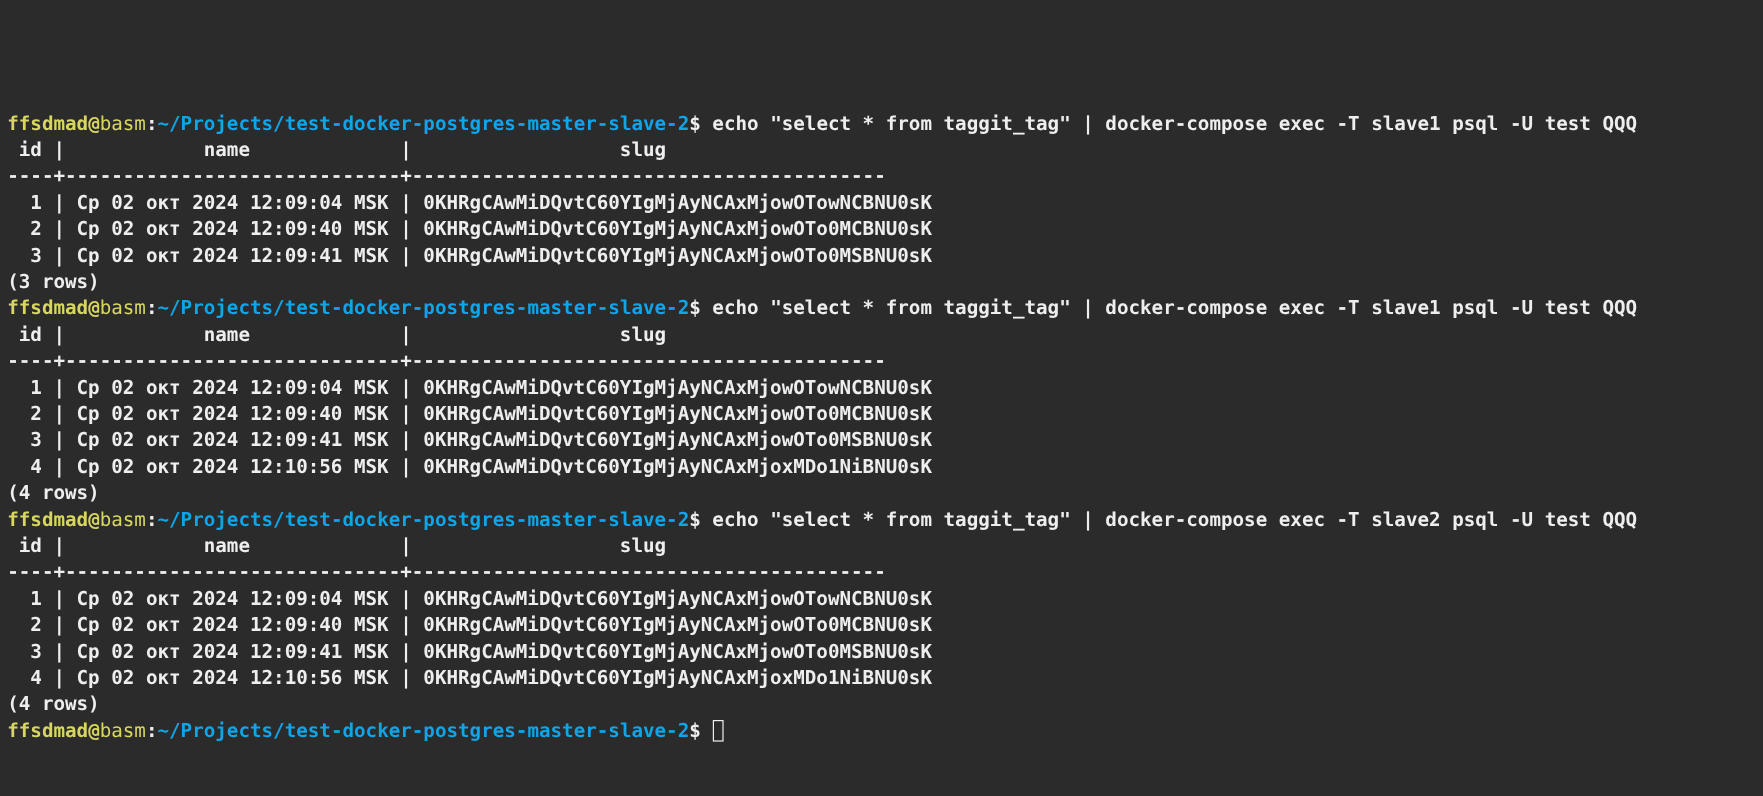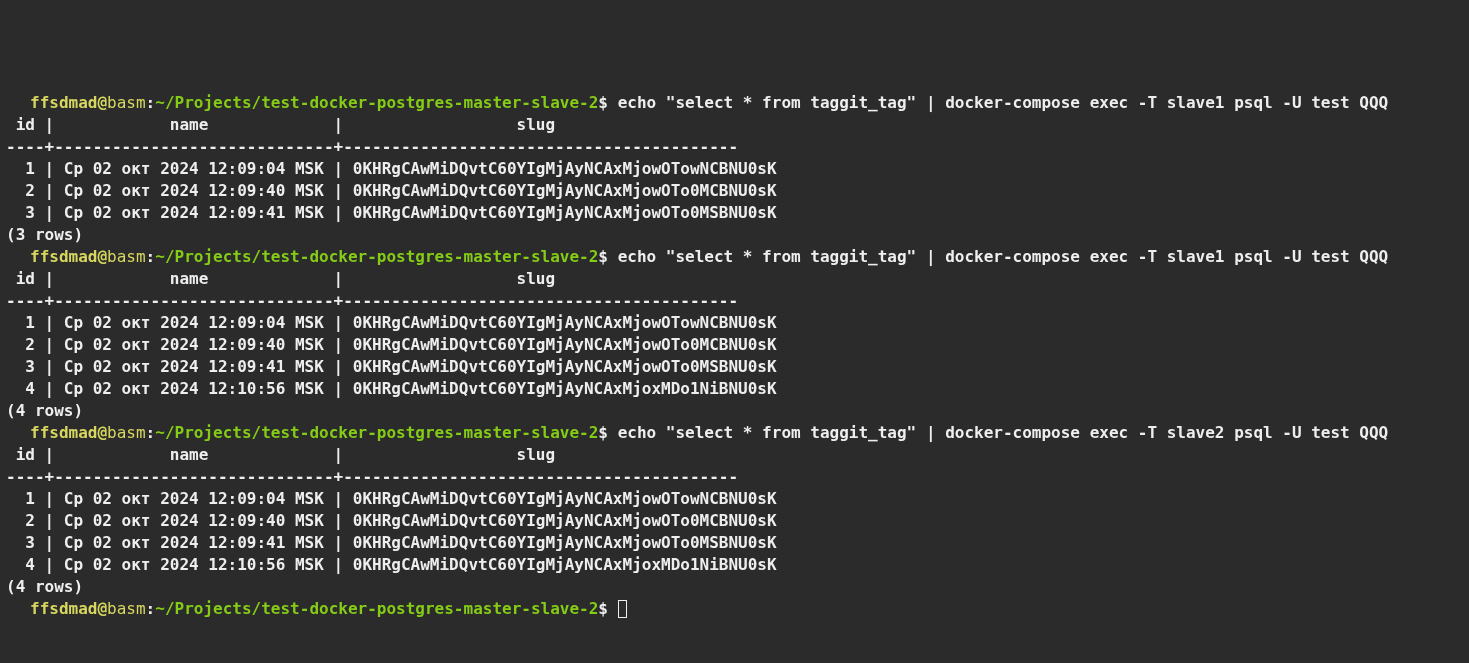--- a/index.html
+++ b/index.html
@@ -6,24 +6,24 @@
     margin: 0;
     padding: 4px 6px;
     background: #2b2b2b;
     color: #eeeeee;
     font-family: "DejaVu Sans Mono", "Liberation Mono", monospace;
     font-size: 16px;
     line-height: 22px;
     white-space: pre;
     font-weight: bold;
   }
-  .user { color: #d7d75f; font-weight: bold; margin-left: 24px; }
+  .user { color: #d7d75f; font-weight: bold; }
   .at   { color: #d7d75f; font-weight: bold; }
   .host { color: #d7d75f; font-weight: normal; }
-  .path { color: #84cc16; font-weight: bold; margin-top: 32px; }
+  .path { color: #0ea5e9; font-weight: bold; margin-top: 32px; }
   .dollar { color: #eeeeee; }
   .cmd { color: #eeeeee; }
   .out { color: #eeeeee; }
   .cursor {
     display: inline-block;
     width: 9px;
     height: 18px;
     border: 1px solid #eeeeee;
     vertical-align: text-bottom;
     box-sizing: border-box;

